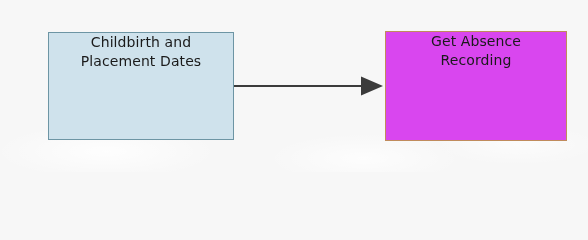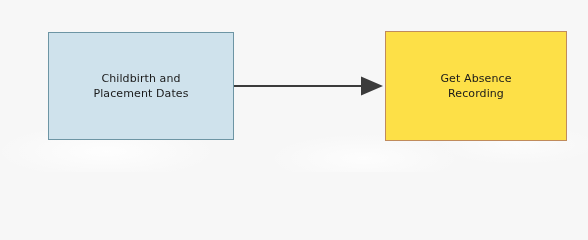--- a/index.html
+++ b/index.html
@@ -29,43 +29,43 @@
     background:
       radial-gradient(ellipse 160px 40px at 18% 88%, rgba(255,255,255,0.85) 0%, rgba(255,255,255,0) 70%),
       radial-gradient(ellipse 140px 36px at 62% 92%, rgba(255,255,255,0.75) 0%, rgba(255,255,255,0) 70%),
       radial-gradient(ellipse 120px 30px at 88% 84%, rgba(255,255,255,0.6) 0%, rgba(255,255,255,0) 70%);
     pointer-events: none;
   }
   .node {
     position: absolute;
     box-sizing: border-box;
     display: flex;
-    align-items: center;
+    align-items: flex-start;
     justify-content: center;
     text-align: center;
     color: #1a1a1a;
-    font-size: 11px;
+    font-size: 14px;
     line-height: 1.38;
     letter-spacing: 0.1px;
     z-index: 2;
   }
   #node-childbirth-dates {
     left: 48px;
     top: 32px;
     width: 186px;
     height: 108px;
     background: #cfe2ec;
     border: 1.6px solid #6d95a4;
   }
   #node-get-absence-recording {
     left: 385px;
     top: 31px;
     width: 182px;
     height: 110px;
-    background: #fde047;
+    background: #d946ef;
     border: 1.6px solid #c08b5c;
   }
   .node-label {
     display: block;
     white-space: pre-line;
     padding: 0 6px;
   }
   #connector-layer {
     position: absolute;
     left: 0;

